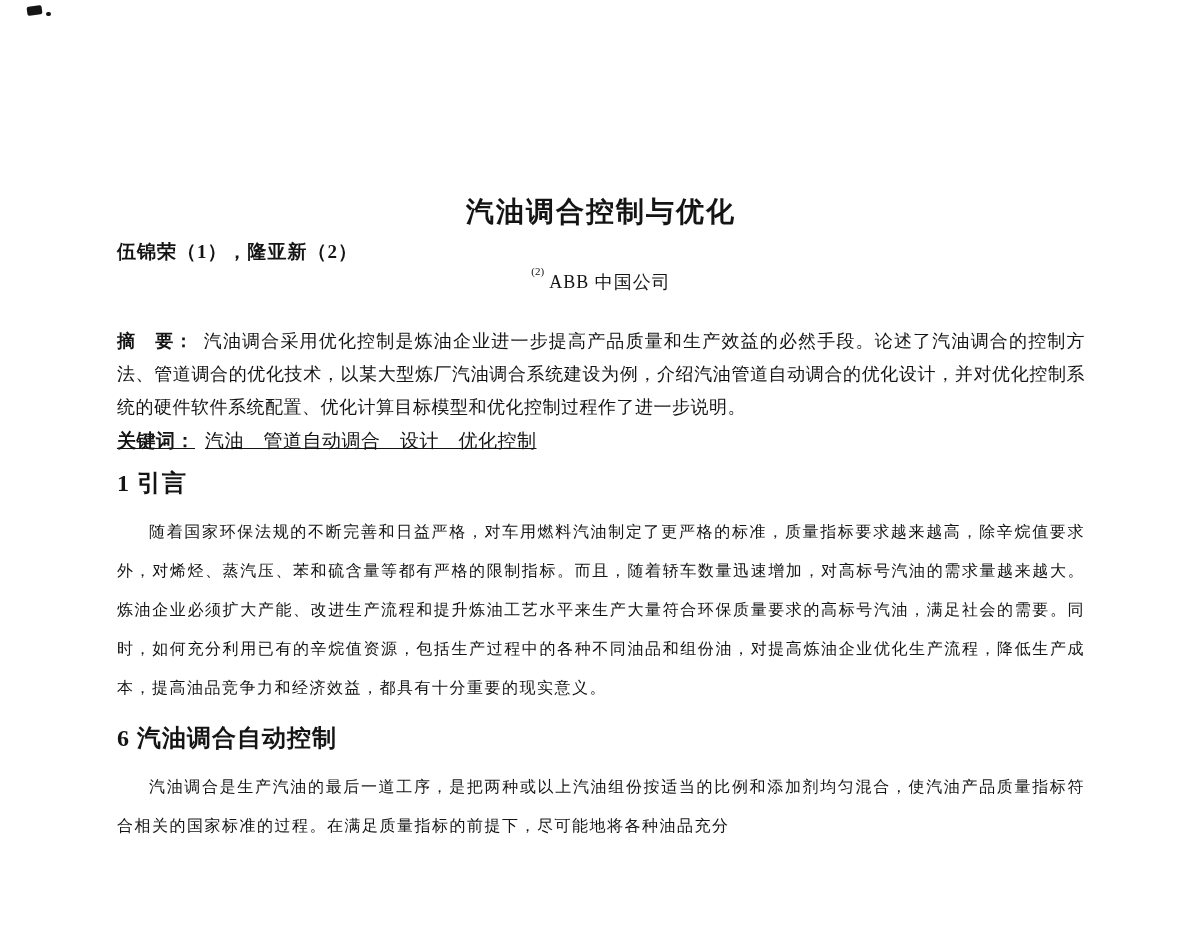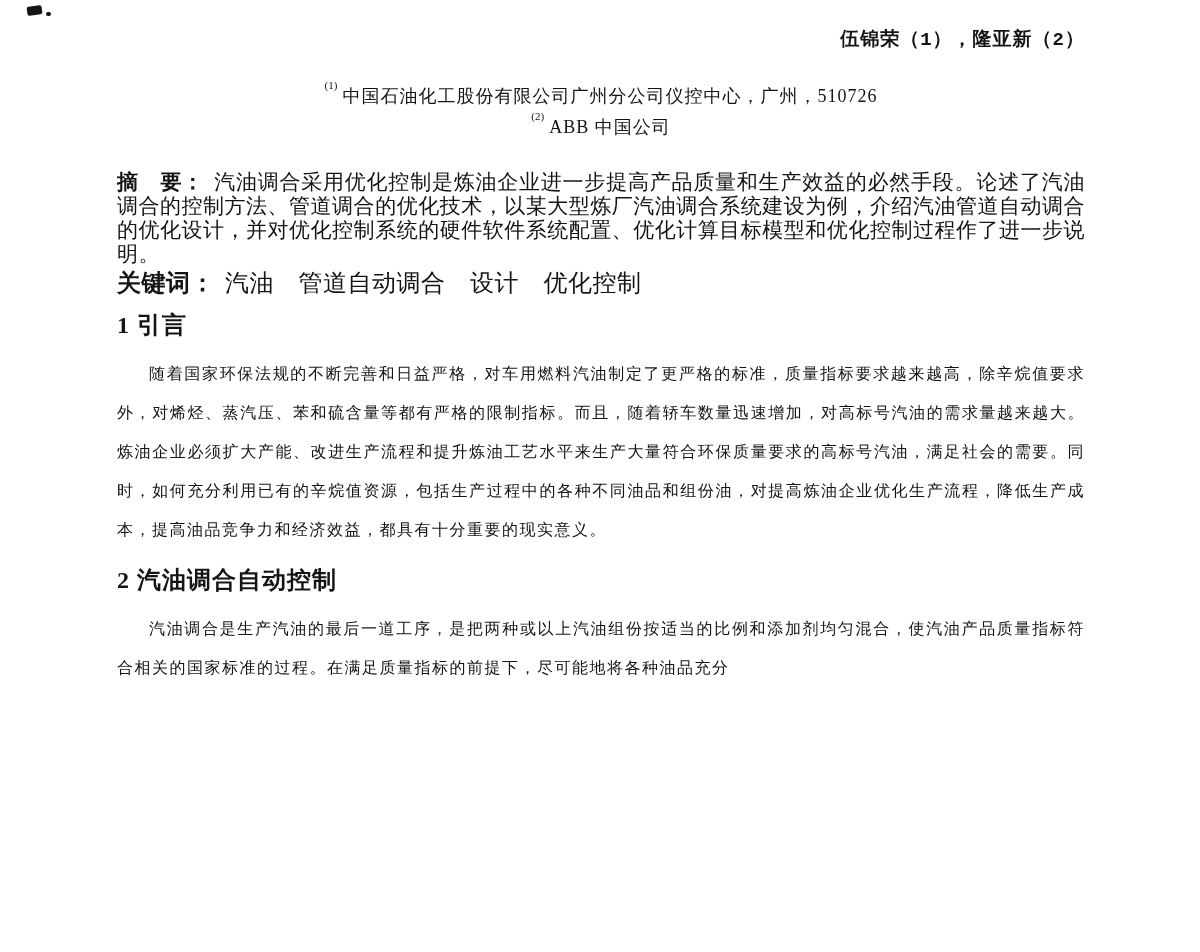--- a/index.html
+++ b/index.html
@@ -27,56 +27,56 @@
 
   .title {
     margin-top:195px;
     text-align:center;
     font-size:28px;
     font-weight:700;
     letter-spacing:2px;
     line-height:34px;
   }
   .authors {
-    margin-top:28px;
-    text-align:right;
+    margin-top:11px;
+    text-align:left;
     font-size:19px;
     font-weight:700;
     letter-spacing:1px;
     line-height:24px;
-    font-family:Liberation Mono, monospace;
   }
   .affiliation {
     text-align:center;
     font-size:18px;
     letter-spacing:1px;
     line-height:26px;
   }
   .affiliation.first { margin-top:26px; }
   .affiliation.second { }
   .affiliation sup {
     font-size:11px;
     position:relative;
     top:-6px;
     margin-right:5px;
     letter-spacing:0;
   }
 
   .abstract {
     margin-top:30px;
-    font-size:21px;
-    line-height:24px;
+    font-size:18px;
+    line-height:33px;
     letter-spacing:0.5px;
     text-align:justify;
   }
   .label { font-weight:700; margin-right:10px; }
   .keywords {
-    font-size:24px;
+    font-size:19px;
     line-height:34px;
     letter-spacing:0.5px;
+    text-decoration:underline;
   }
 
   .section-heading {
     font-size:24px;
     font-weight:700;
     letter-spacing:1px;
     line-height:30px;
   }
   .sh-1 { margin-top:10px; }
   .sh-2 { margin-top:16px; }
@@ -92,39 +92,37 @@
 </style>
 </head>
 <body>
 
 <div class="page">
   <div class="speck speck-1"></div>
   <div class="speck speck-2"></div>
 
   <div class="content">
 
+    <h1 class="title">汽油调合控制与优化</h1>
 
     <div class="authors">伍锦荣（1），隆亚新（2）</div>
 
-    <div class="affiliation first">
-      <sup>(1)</sup><span>中国石油化工股份有限公司广州分公司仪控中心，广州，510726</span>
-    </div>
 
     <div class="affiliation second">
       <sup>(2)</sup><span>ABB 中国公司</span>
     </div>
 
     <p class="abstract">
       <span class="label">摘　要：</span><span>汽油调合采用优化控制是炼油企业进一步提高产品质量和生产效益的必然手段。论述了汽油调合的控制方法、管道调合的优化技术，以某大型炼厂汽油调合系统建设为例，介绍汽油管道自动调合的优化设计，并对优化控制系统的硬件软件系统配置、优化计算目标模型和优化控制过程作了进一步说明。</span>
     </p>
 
     <p class="keywords">
       <span class="label">关键词：</span><span>汽油　管道自动调合　设计　优化控制</span>
     </p>
 
     <h2 class="section-heading sh-1">1 引言</h2>
     <p class="body-para">随着国家环保法规的不断完善和日益严格，对车用燃料汽油制定了更严格的标准，质量指标要求越来越高，除辛烷值要求外，对烯烃、蒸汽压、苯和硫含量等都有严格的限制指标。而且，随着轿车数量迅速增加，对高标号汽油的需求量越来越大。炼油企业必须扩大产能、改进生产流程和提升炼油工艺水平来生产大量符合环保质量要求的高标号汽油，满足社会的需要。同时，如何充分利用已有的辛烷值资源，包括生产过程中的各种不同油品和组份油，对提高炼油企业优化生产流程，降低生产成本，提高油品竞争力和经济效益，都具有十分重要的现实意义。</p>
 
-    <h2 class="section-heading sh-2">2 汽油调合自动控制</h2>
+    <h2 class="section-heading sh-2">6 汽油调合自动控制</h2>
     <p class="body-para">汽油调合是生产汽油的最后一道工序，是把两种或以上汽油组份按适当的比例和添加剂均匀混合，使汽油产品质量指标符合相关的国家标准的过程。在满足质量指标的前提下，尽可能地将各种油品充分</p>
 
   </div>
 </div>
 
 </body></html>

